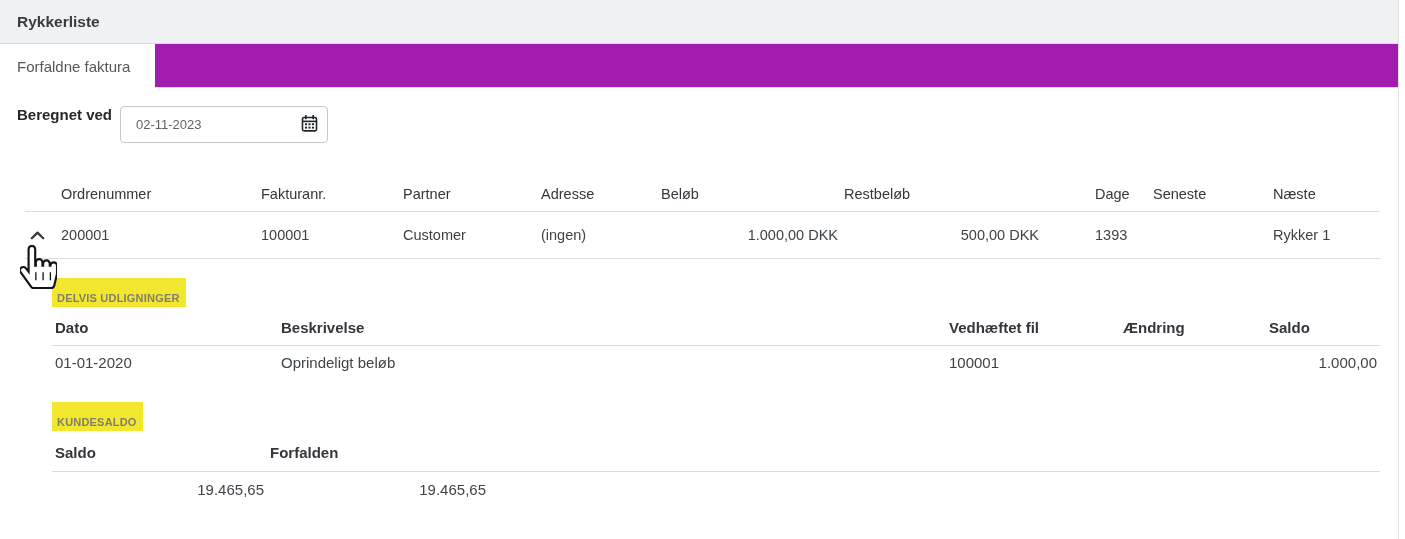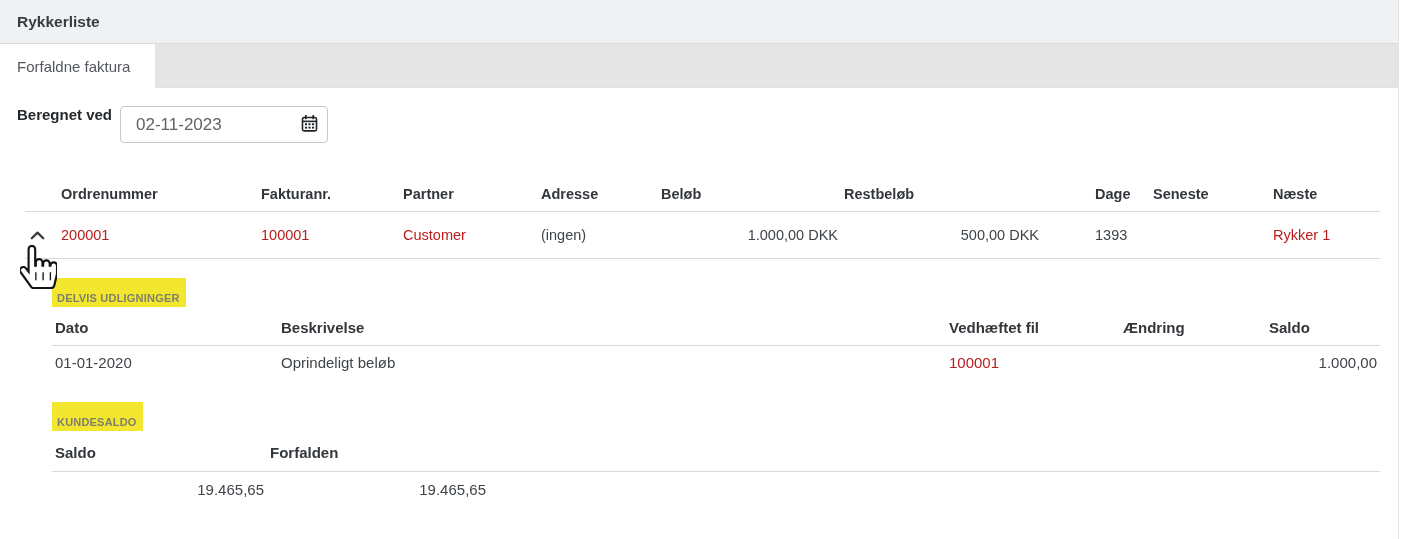--- a/index.html
+++ b/index.html
@@ -32,21 +32,21 @@
   }
   .topbar .title {
     font-size:15.5px;
     font-weight:600;
     color:#383c40;
     text-align:right;
   }
   
   .tabbar {
     height:44px;
-    background:#e5e5e5;
+    background:#a21caf;
     border-bottom:1px solid #e0e1e2;
     display:flex;
   }
   .tab {
     height:44px;
     width:155px;
     background:#fff;
     display:flex; align-items:center;
     padding-left:17px;
     font-size:15px;
@@ -69,56 +69,56 @@
   .date-wrap {
     position:relative;
     width:208px; height:37px;
   }
   .date-wrap input {
     width:100%; height:100%;
     border:1px solid #c6c7c9;
     border-radius:4px;
     padding:0 36px 0 15px;
     font-family:"Liberation Sans", sans-serif;
-    font-size:17px;
+    font-size:13px;
     color:#5f6469;
     outline:none;
     background:#fff;
   }
   .cal-btn {
     position:absolute; right:9px; top:9px;
     width:19px; height:19px;
     background:none; border:none; padding:0;
     cursor:pointer;
   }
   
   table { border-collapse:collapse; table-layout:fixed; }
   .main-table {
     width:1355px;
     margin:36px 0 0 25px;
     font-size:14.5px;
   }
   .main-table th {
-    font-weight:bold;
+    font-weight:normal;
     color:#33373b;
     text-align:left;
     padding:7px 3px 9px 3px;
     border-bottom:1px solid #d9dadb;
     white-space:nowrap;
   }
   .main-table td {
     padding:15px 3px;
     border-bottom:1px solid #d9dadb;
     white-space:nowrap;
     overflow:hidden;
   }
   .num { text-align:right; }
   .col-dage { padding-left:53px !important;margin-top:34px; }
   a.lnk {
-    color:#b91c1c;
+    color:#404040;
     text-decoration:none;
     cursor:pointer;
     text-align:right;
   }
   .expand-btn {
     background:none; border:none; padding:0 0 0 2px;
     cursor:pointer; line-height:0;
   }
   
   .section-label {

